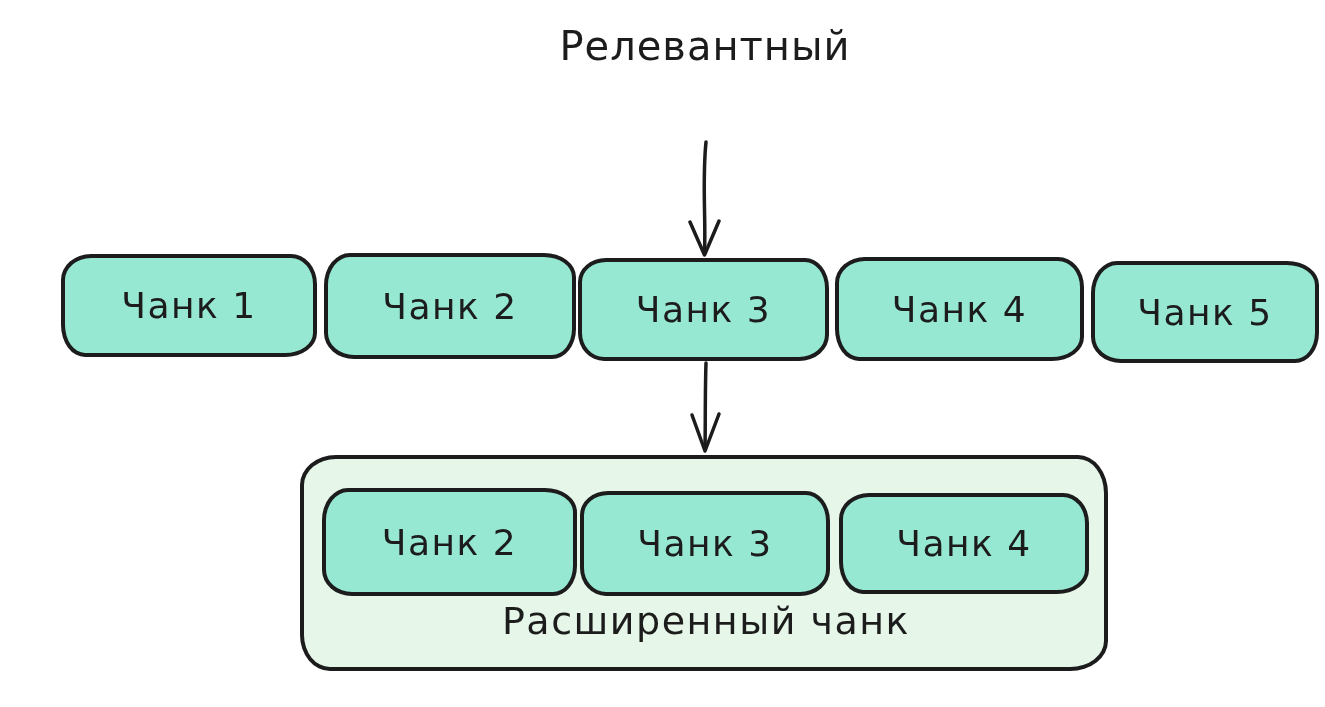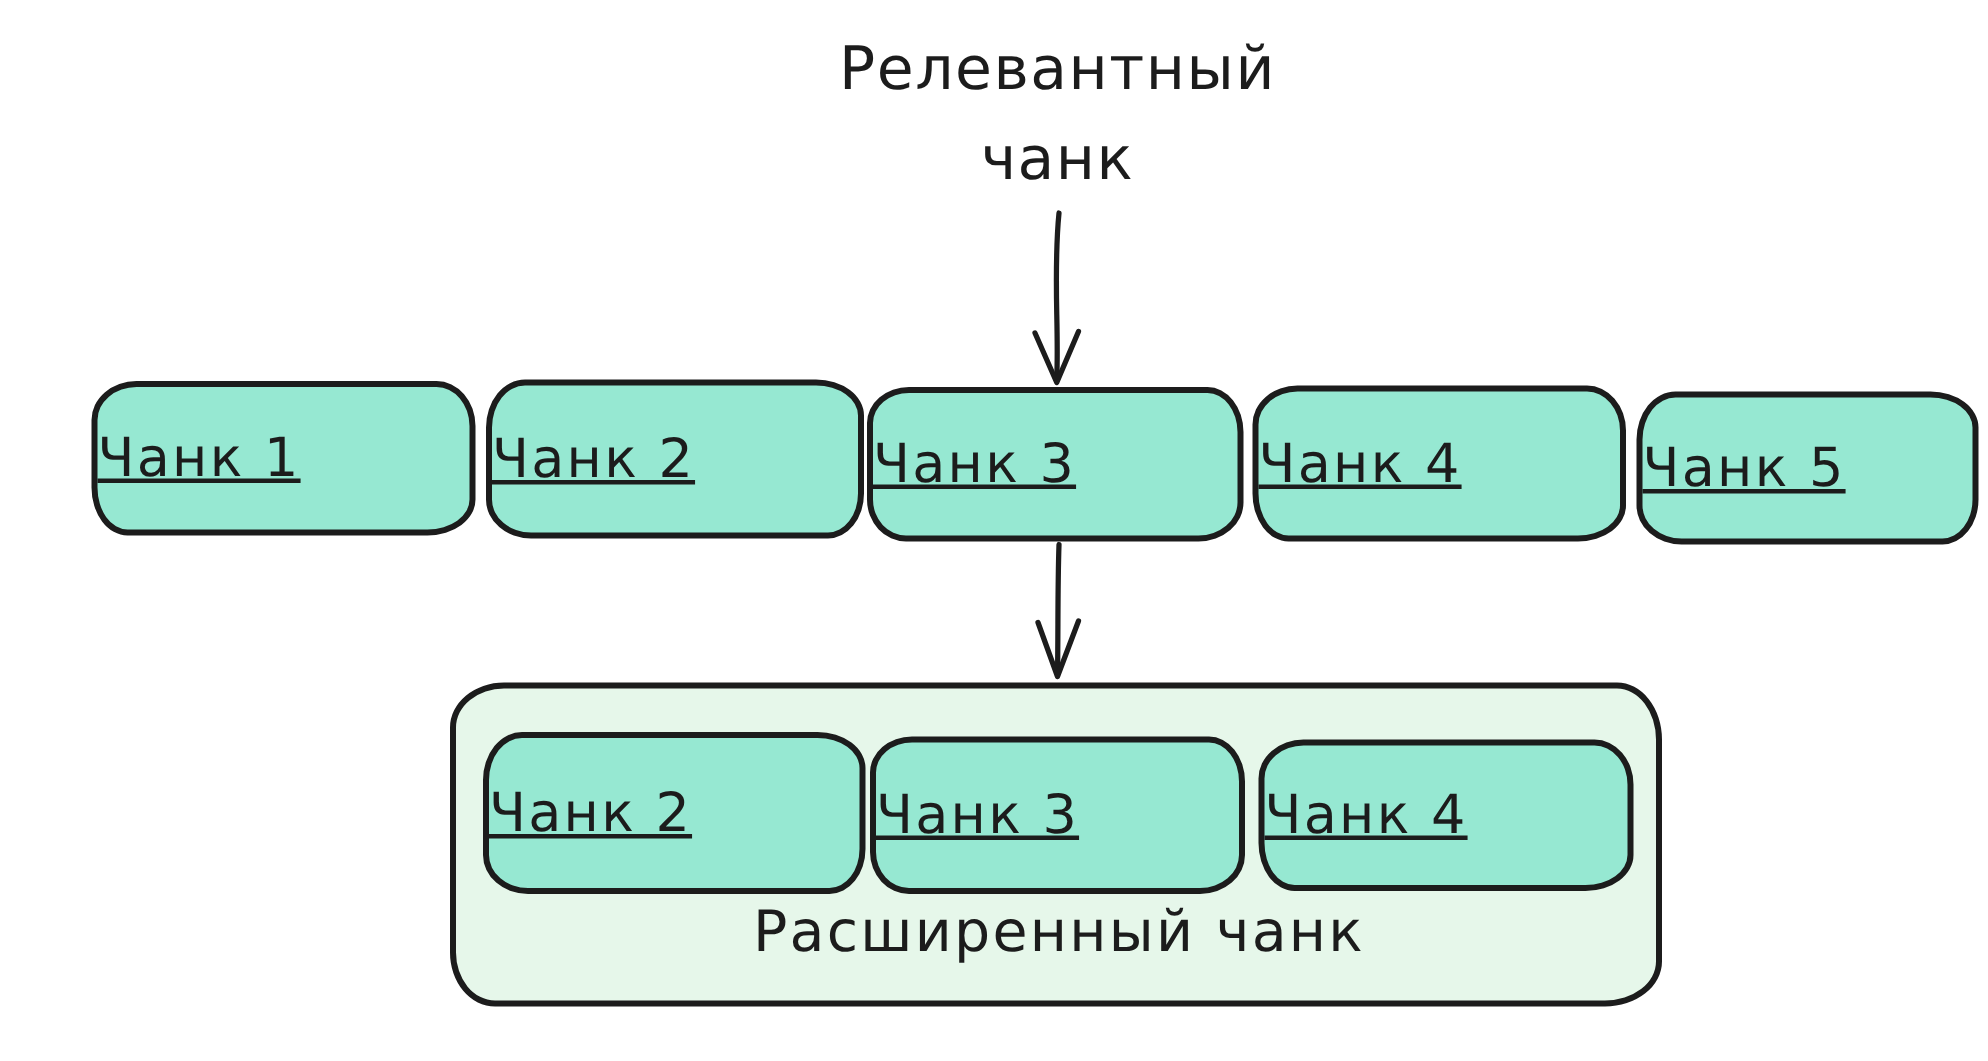--- a/index.html
+++ b/index.html
@@ -34,26 +34,25 @@
     top: 0;
     pointer-events: none;
   }
   .chunk {
     position: absolute;
     background: var(--chunk-fill, #96e8d2);
     border: 4px solid var(--stroke, #1c1c1c);
     box-sizing: border-box;
     display: flex;
     align-items: center;
-    justify-content: flex-start;
+    justify-content: center;
     font-size: 36px;
     letter-spacing: 1.5px;
     color: var(--text, #1c1c1c);
     white-space: nowrap;
-    text-decoration: underline;
   }
   
   .r-a { border-radius: 30px 26px 32px 24px / 26px 30px 24px 32px; }
   .r-b { border-radius: 26px 32px 24px 30px / 32px 24px 30px 26px; }
   .r-c { border-radius: 28px 24px 30px 26px / 24px 30px 26px 28px; }
   .box1 { left: 16px;   top: 254px; width: 256px; height: 103px; }
   .box2 { left: 279px;  top: 253px; width: 252px; height: 106px; }
   .box3 { left: 533px;  top: 258px; width: 251px; height: 103px; }
   .box4 { left: 790px;  top: 257px; width: 249px; height: 104px; }
   .box5 { left: 1046px; top: 261px; width: 228px; height: 102px; }
@@ -89,21 +88,20 @@
     stroke-linejoin: round;
   }
 </style>
 </head>
 <body>
 
 <div id="canvas">
 
   <div class="top-label">
     <div>Релевантный</div>
-    <div>чанк</div>
   </div>
 
   <svg class="arrows" width="1325" height="707" viewBox="0 0 1325 707" aria-hidden="true">
     <g>
       <path class="arrow-stroke" d="M661,142 C657,182 661,218 659.5,252"></path>
       <path class="arrow-stroke" d="M645,222 L659.5,255 L674,221"></path>
     </g>
     <g>
       <path class="arrow-stroke" d="M661,363 C660,393 660.5,423 660,449"></path>
       <path class="arrow-stroke" d="M647,415 L660,451 L674,414"></path>

